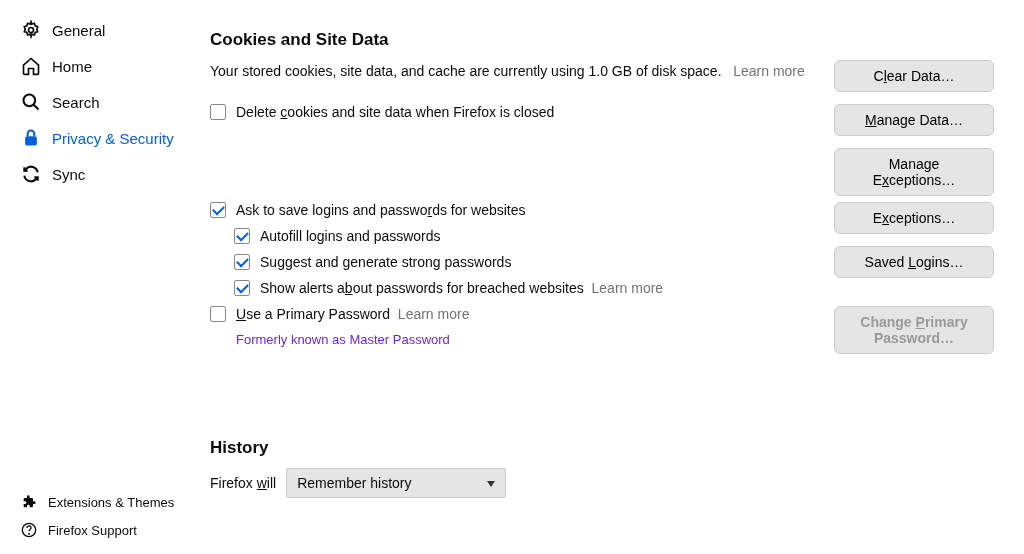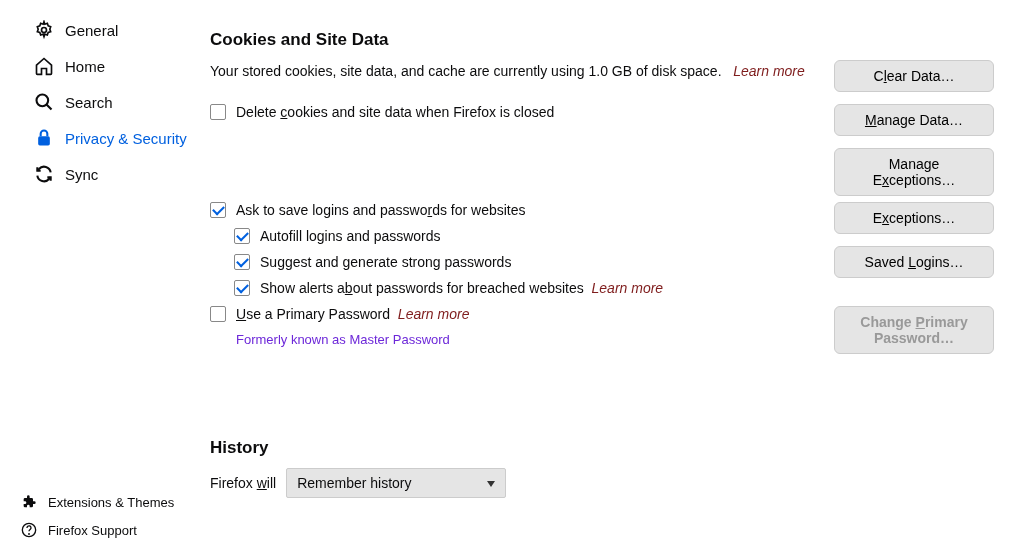--- a/index.html
+++ b/index.html
@@ -1,32 +1,32 @@
 <!DOCTYPE html>
 <html><head>
 <meta charset="utf-8">
 <style>
 * { box-sizing: border-box; margin: 0; padding: 0; }
 body { font-family: -apple-system, "Segoe UI", sans-serif; font-size: 14px; color: #0c0c0d; background: #fff; width: 1024px; height: 554px; overflow: hidden; display: flex; }
 .sidebar { width: 200px; padding-top: 12px; display: flex; flex-direction: column; }
-.sidebar-nav { flex: 1; padding-left: 13px; }
+.sidebar-nav { flex: 1; }
 .sidebar-item { display: flex; align-items: center; padding: 7px 10px 7px 20px; cursor: pointer; color: #0c0c0d; font-size: 15px; }
 .sidebar-item.active { color: #0060df; }
 .sidebar-item .icon { width: 22px; height: 22px; margin-right: 10px; display: flex; align-items: center; justify-content: center; }
 .sidebar-bottom { margin-bottom: 10px; }
 .sidebar-bottom .sidebar-item { font-size: 13px; padding: 5px 10px 5px 20px; }
 .sidebar-bottom .icon { width: 18px; height: 18px; }
 .main { flex: 1; padding: 10px 20px 0 10px; overflow-y: auto; }
 .section-title { font-size: 17px; font-weight: 600; margin-top: 28px; margin-bottom: 10px; }
 .section-title:first-child { margin-top: 20px; }
 .row { display: flex; align-items: flex-start; }
 .content-col { flex: 1; }
 .button-col { width: 170px; display: flex; flex-direction: column; gap: 6px; }
 .desc { font-size: 14px; line-height: 1.6; margin-bottom: 4px; }
-.link { color: #7f1d1d; cursor: pointer; font-style: italic; }
+.link { color: #737373; cursor: pointer; }
 .btn { background: #e5e5e5; border: 1px solid #ccc; border-radius: 6px; padding: 7px 12px; font-size: 14px; text-align: center; cursor: pointer; width: 160px; margin-bottom: 6px; }
 .btn:disabled, .btn.disabled { color: #999; cursor: default; font-weight: bold; }
 .checkbox-row { display: flex; align-items: center; margin-bottom: 10px; font-size: 14px; }
 .checkbox-row.indent { margin-left: 24px; }
 .checkbox { width: 16px; height: 16px; border: 1px solid #888; border-radius: 2px; margin-right: 10px; display: flex; align-items: center; justify-content: center; cursor: pointer; background: #fff; flex-shrink: 0; }
 .checkbox.checked::after { content: ""; width: 9px; height: 5px; border-left: 2px solid #0060df; border-bottom: 2px solid #0060df; transform: rotate(-45deg) translate(1px,-1px); }
 .note { font-size: 13px; color: #6d28d9; margin-left: 26px; margin-top: 2px; }
 .history-row { display: flex; align-items: center; gap: 10px; margin-bottom: 18px; font-size: 14px; }
 .select { background: #e5e5e5; border: 1px solid #ccc; border-radius: 2px; padding: 6px 32px 6px 10px; font-size: 14px; position: relative; cursor: pointer; width: 220px; }
 .select::after { content: ""; position: absolute; right: 10px; top: 12px; border-left: 4px solid transparent; border-right: 4px solid transparent; border-top: 6px solid #333; }

